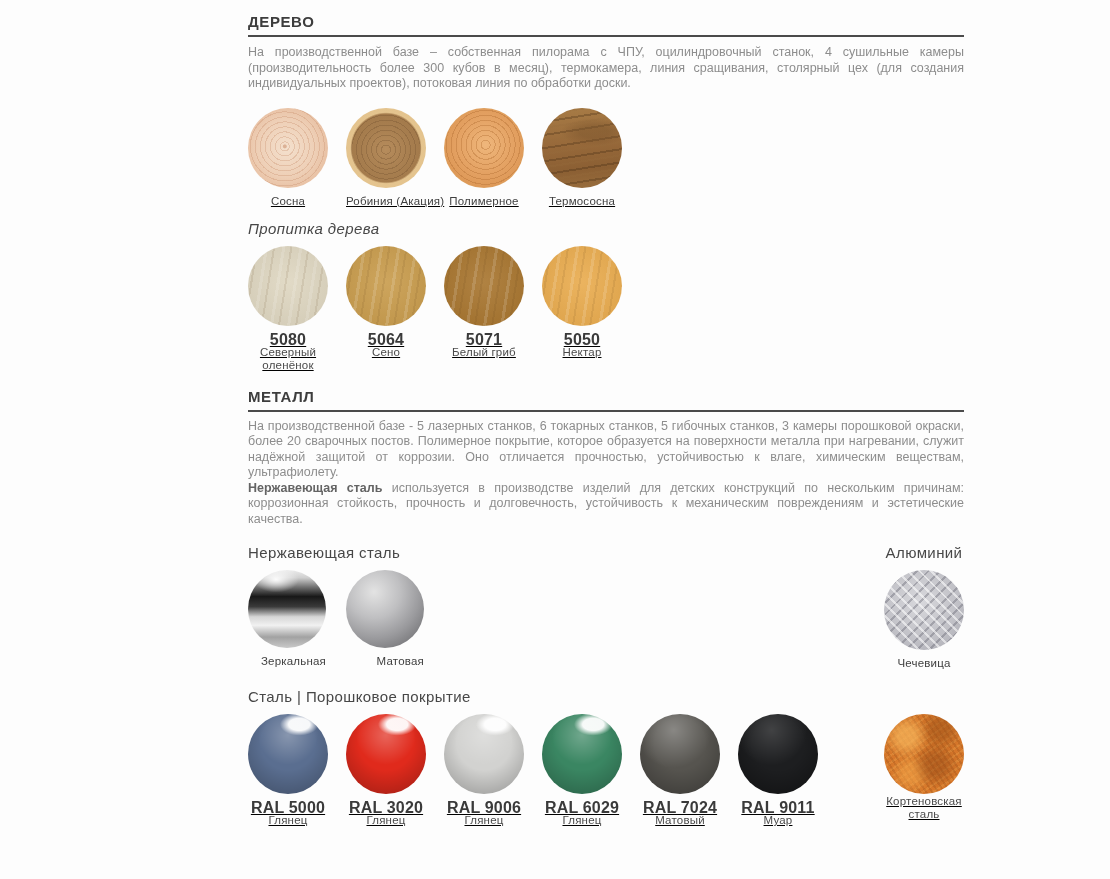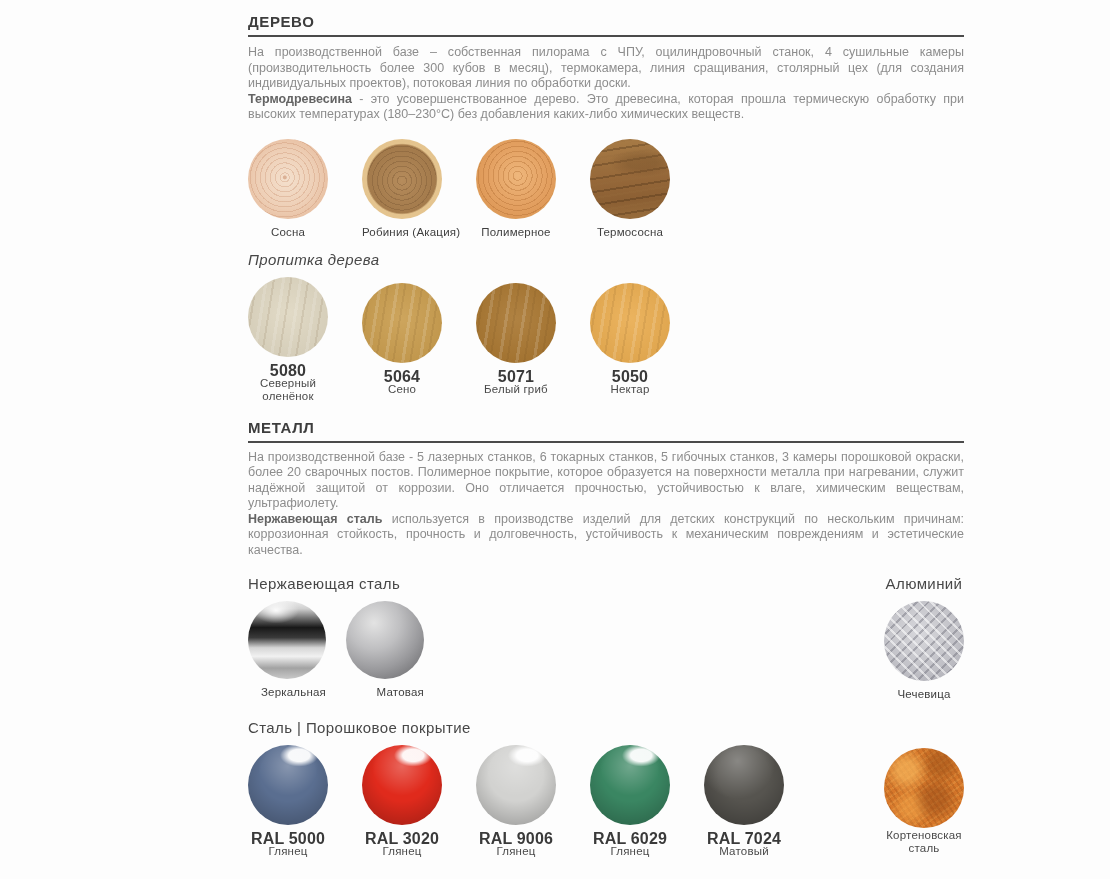--- a/index.html
+++ b/index.html
@@ -32,21 +32,21 @@
 
   
   .para {
     font-size:12.5px; line-height:15.5px; color:#8d8d8d;
     text-align:justify;
   }
   .para b { color:#646464; font-weight:700; }
   .mt8 { margin-top:8px; }
 
   
-  .row { display:flex; gap:34px; align-items:center; }
+  .row { display:flex; gap:18px; align-items:flex-start;text-decoration:underline; }
   .cell { width:80px; flex:0 0 80px; text-align:center; }
   .sw {
     width:80px; height:80px; border-radius:50%;
     flex:0 0 auto;
   }
   .lbl {
     margin-top:7px; font-size:11.5px; line-height:13px;
     color:#3f3f3f; letter-spacing:.2px;
   }
   .nowrap { white-space:nowrap; }
@@ -157,21 +157,20 @@
 </head>
 <body>
 
 <div class="page">
   <div class="content">
 
     <div class="h-main">ДЕРЕВО</div>
     <div class="rule"></div>
 
     <p class="para mt8">На производственной базе – собственная пилорама с ЧПУ, оцилиндровочный станок, 4 сушильные камеры (производительность более 300 кубов в месяц), термокамера, линия сращивания, столярный цех (для создания индивидуальных проектов), потоковая линия по обработки доски.</p>
-    <p class="para"><b>Термодревесина</b><span> - это усовершенствованное дерево. Это древесина, которая прошла термическую обработку при высоких температурах (180–230°С) без добавления каких-либо химических веществ.</span></p>
 
     <div class="row wood-row">
       <div class="cell">
         <div class="sw sw-pine"></div>
         <div class="lbl nowrap">Сосна</div>
       </div>
       <div class="cell">
         <div class="sw sw-robinia"></div>
         <div class="lbl nowrap">Робиния (Акация)</div>
       </div>
@@ -258,20 +257,25 @@
       <div class="cell">
         <div class="sw sw-gloss" style="--c: #3a8662;"></div>
         <div class="lbl code nowrap">RAL 6029</div>
         <div class="lbl finish" style="margin-top:0">Глянец</div>
       </div>
       <div class="cell">
         <div class="sw sw-satin" style="--c: #56544f;"></div>
         <div class="lbl code nowrap">RAL 7024</div>
         <div class="lbl finish" style="margin-top:0">Матовый</div>
       </div>
+      <div class="cell">
+        <div class="sw sw-noir" style="--c: #1d1e20;"></div>
+        <div class="lbl code nowrap">RAL 9011</div>
+        <div class="lbl finish" style="margin-top:0">Муар</div>
+      </div>
       <div class="cell corten-cell">
         <div class="sw sw-corten" style="--c: #d6772a;"></div>
         <div class="lbl finish">Кортеновская сталь</div>
       </div>
     </div>
 
   </div>
 </div>
 
 </body></html>

